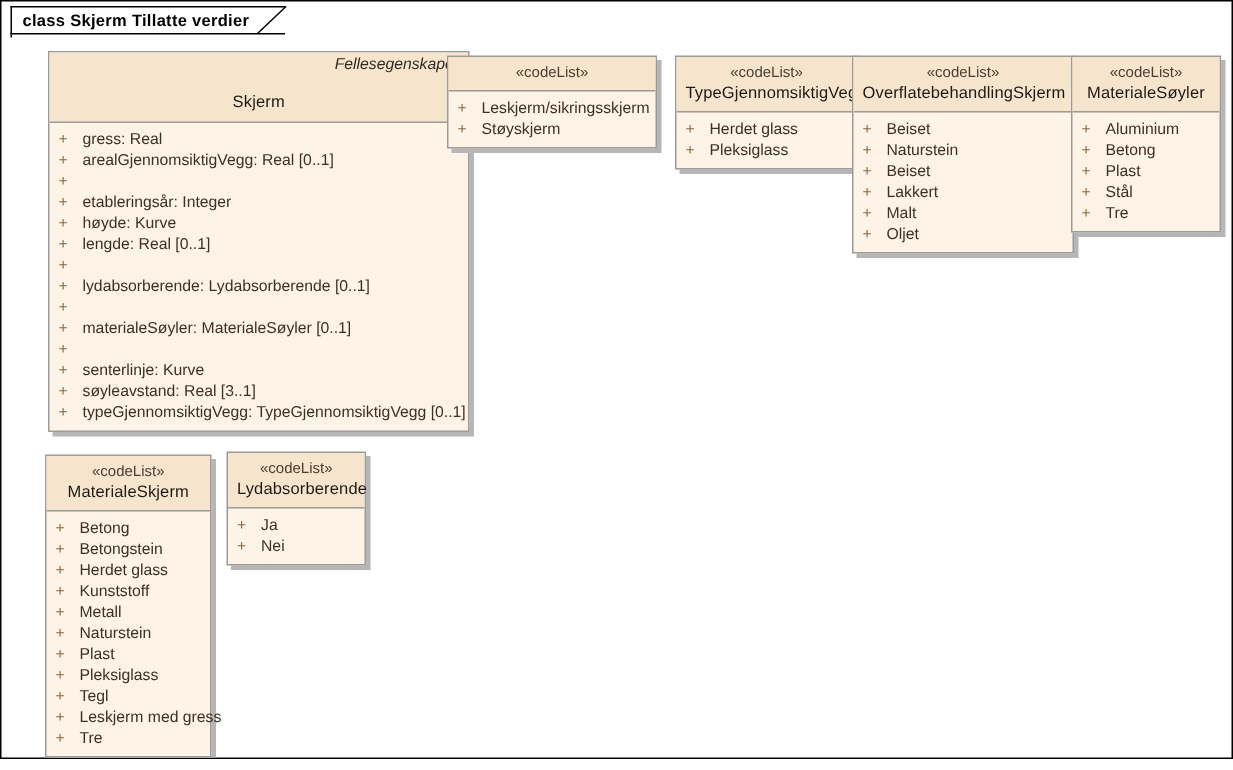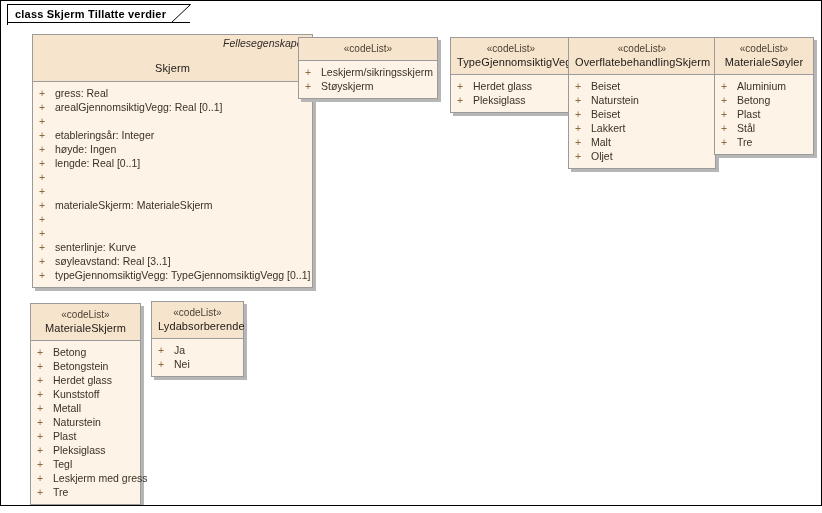--- a/index.html
+++ b/index.html
@@ -163,38 +163,39 @@
         </div>
       <div class="attr-row">
           <span class="vis">+</span>
         </div>
       <div class="attr-row">
           <span class="vis">+</span>
           <span class="attr-text">etableringsår: Integer</span>
         </div>
       <div class="attr-row">
           <span class="vis">+</span>
-          <span class="attr-text">høyde: Ingen</span>
+          <span class="attr-text">høyde: Kurve</span>
         </div>
       <div class="attr-row">
           <span class="vis">+</span>
           <span class="attr-text">lengde: Real [0..1]</span>
         </div>
       <div class="attr-row">
           <span class="vis">+</span>
         </div>
       <div class="attr-row">
           <span class="vis">+</span>
-        </div>
-      <div class="attr-row">
-          <span class="vis">+</span>
-          <span class="attr-text">materialeSkjerm: MaterialeSkjerm</span>
-        </div>
-      <div class="attr-row">
-          <span class="vis">+</span>
+          <span class="attr-text">lydabsorberende: Lydabsorberende [0..1]</span>
+        </div>
+      <div class="attr-row">
+          <span class="vis">+</span>
+        </div>
+      <div class="attr-row">
+          <span class="vis">+</span>
+          <span class="attr-text">materialeSøyler: MaterialeSøyler [0..1]</span>
         </div>
       <div class="attr-row">
           <span class="vis">+</span>
         </div>
       <div class="attr-row">
           <span class="vis">+</span>
           <span class="attr-text">senterlinje: Kurve</span>
         </div>
       <div class="attr-row">
           <span class="vis">+</span>

